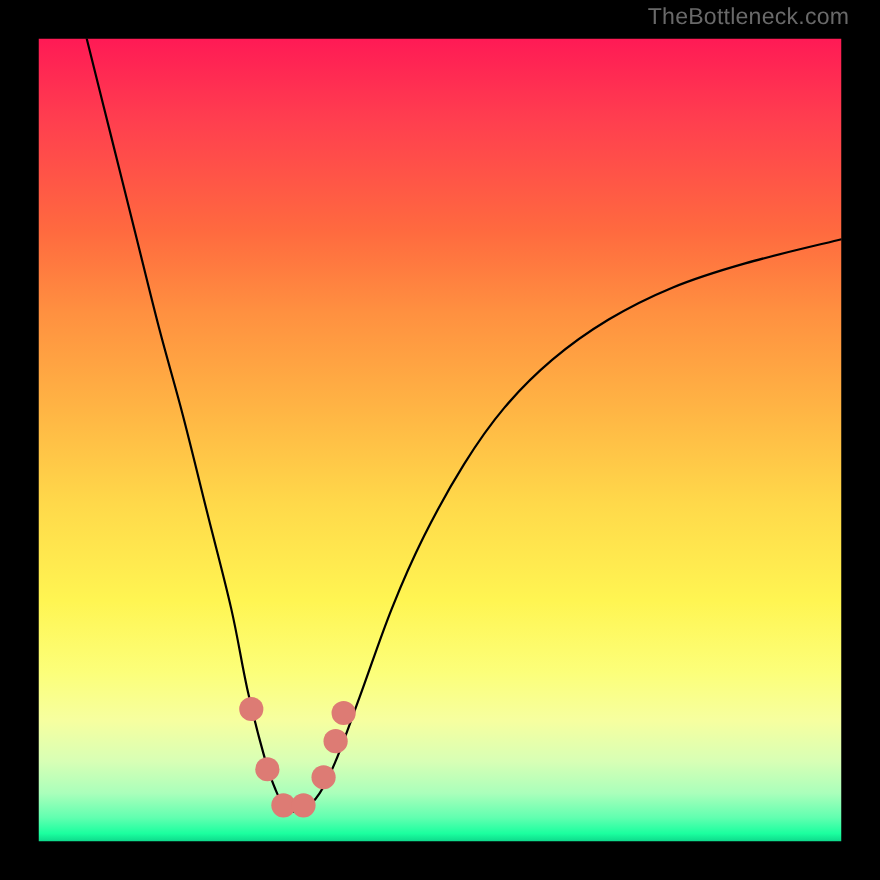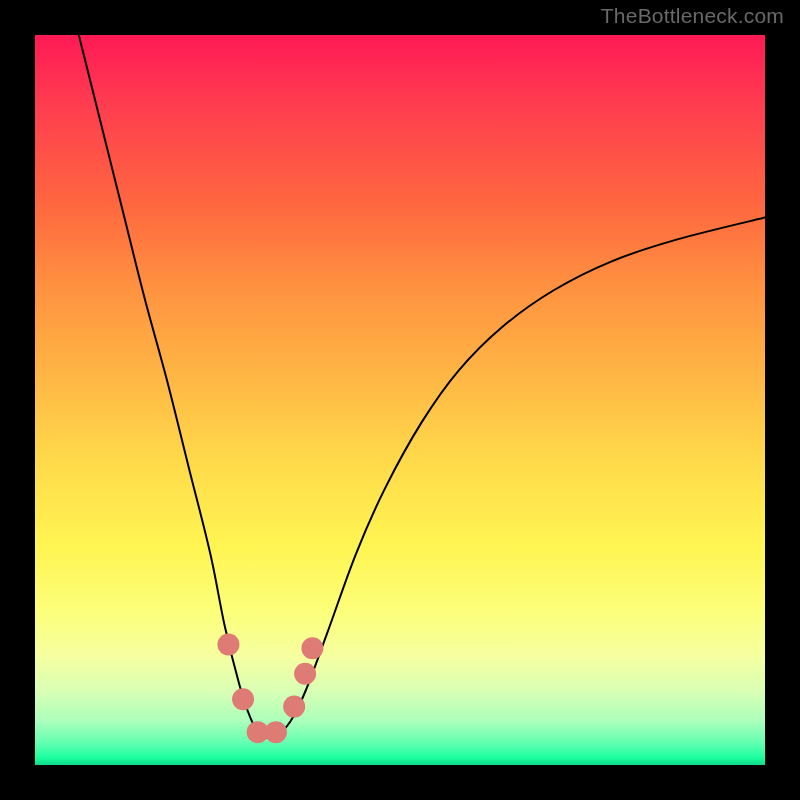--- a/index.html
+++ b/index.html
@@ -44,21 +44,21 @@
       #d8ffb5 90%,
       #aaffbb 94%,
       #62ffb0 97%,
       #1bff9f 99%,
       #0dd98b 100%
     );
   }
   .watermark {
     position: absolute;
     top: 4px;
-    right: 16px;
+    right: 28px;
     color: #696969;
     font-size: 21px;
     font-weight: 500;
     letter-spacing: 0.2px;
     user-select: none;
   }
   svg.curve {
     position: absolute;
     left: 0; top: 0;
     width: 730px;

